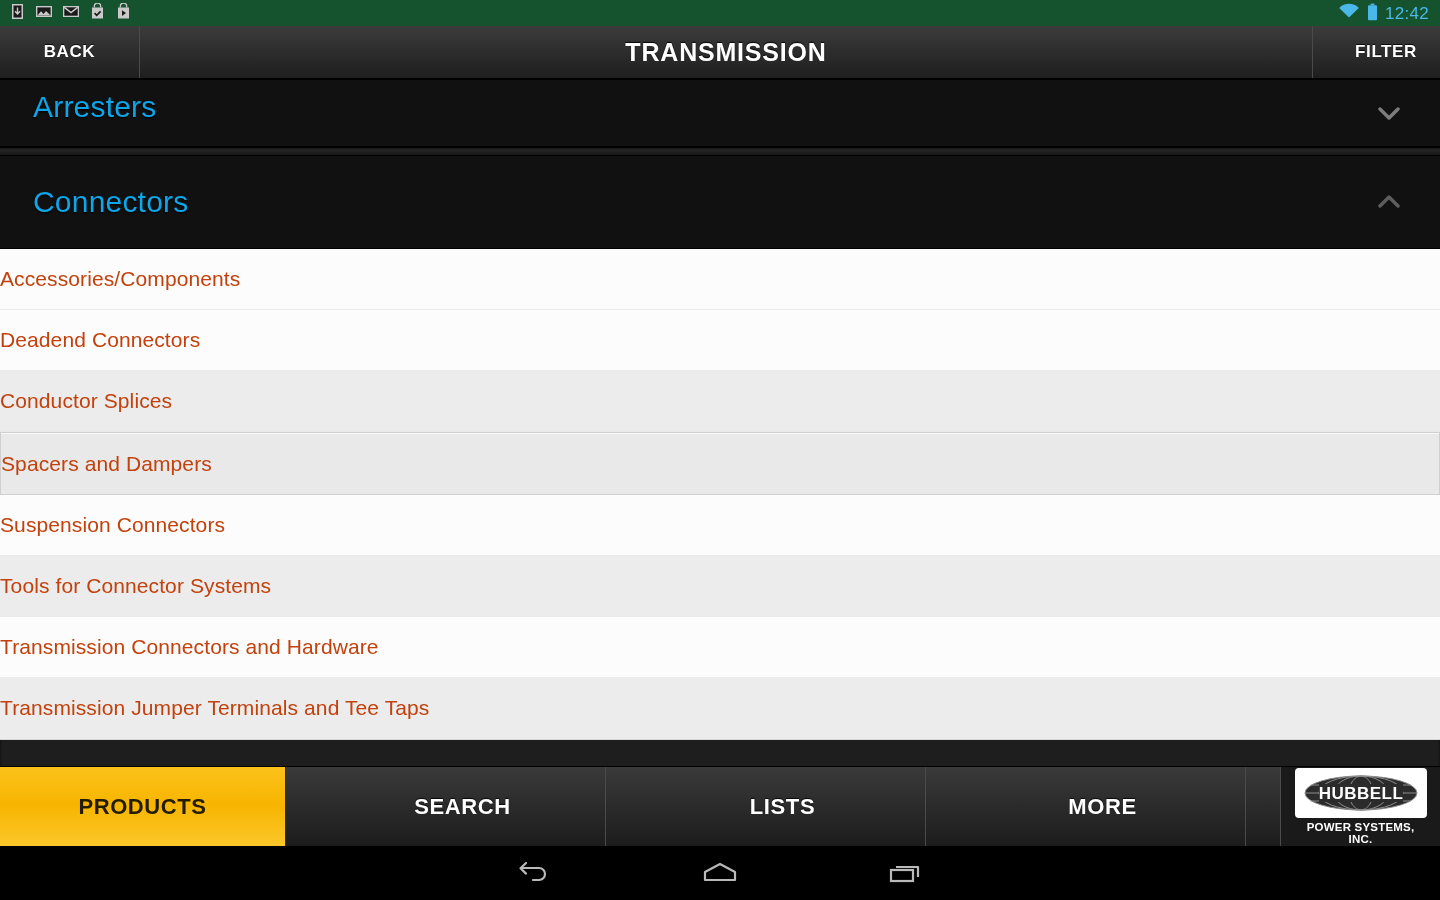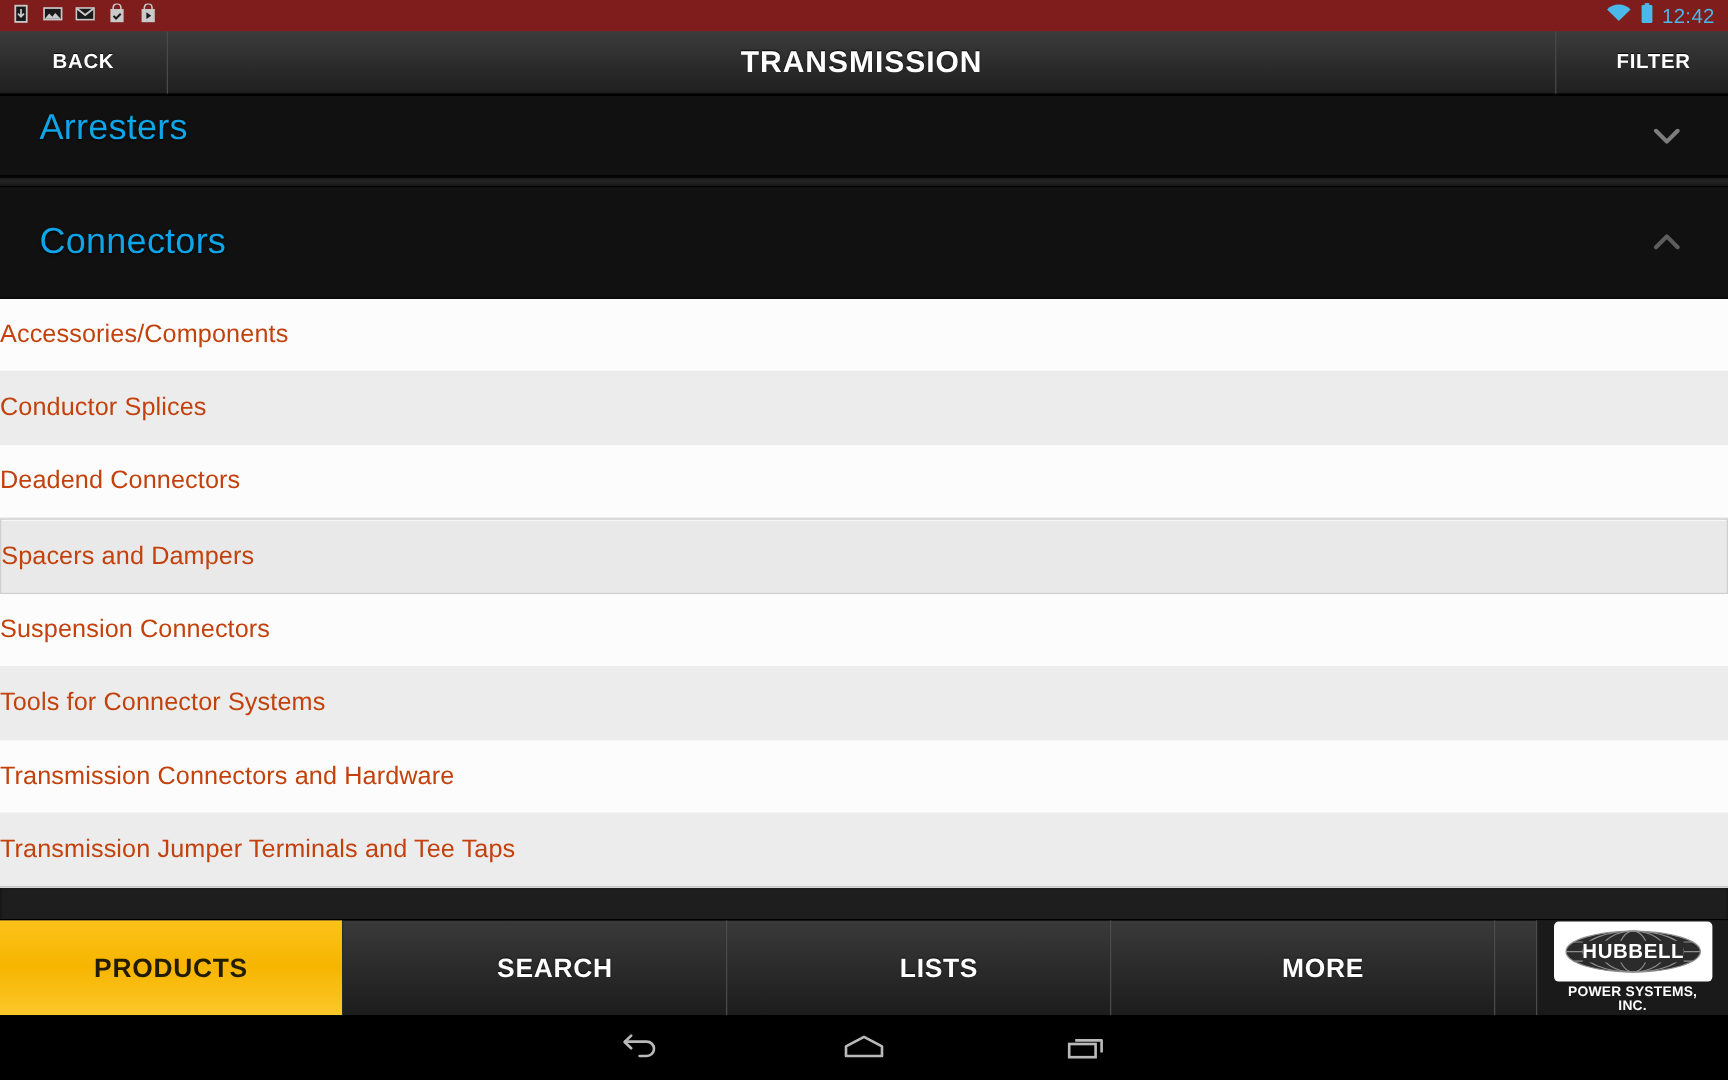--- a/index.html
+++ b/index.html
@@ -8,21 +8,21 @@
     width:1440px; height:900px;
     background:#000;
     font-family:"Liberation Sans", sans-serif;
     overflow:hidden;
   }
   #app { position:relative; width:1440px; height:900px; background:#000; }
 
   
   .statusbar {
     position:absolute; top:0; left:0; width:1440px; height:27px;
-    background:#7f1d1d; display:flex; align-items:center;
+    background:#14532d; display:flex; align-items:center;
   }
   .status-left { display:flex; align-items:center; gap:9px; padding-left:9px; }
   .status-right {
     margin-left:auto; display:flex; align-items:center; gap:7px;
     padding-right:11px; color:#4ab8e8;
   }
   .sb-icon { display:block; }
   .status-time {
     color:#4ab8e8; font-size:17px; letter-spacing:.3px;
     font-family:"Liberation Sans", sans-serif;
@@ -34,21 +34,21 @@
     background:linear-gradient(to bottom,#3c3c3c 0%,#2e2e2e 45%,#1f1f1f 100%);
     display:flex; align-items:stretch;
     border-bottom:1px solid #000;
   }
   .tb-btn {
     display:flex; align-items:center; justify-content:center;
     color:#fff; font-size:17px; font-weight:bold; letter-spacing:.6px;
     text-shadow:0 -1px 0 rgba(0,0,0,.8);
   }
   .tb-back { width:140px; border-right:1px solid #4a4a4a; }
-  .tb-filter { width:144px; border-left:1px solid #4a4a4a;padding-left:19px; }
+  .tb-filter { width:128px; border-left:1px solid #4a4a4a;padding-left:19px; }
   .tb-title {
     flex:1; display:flex; align-items:center; justify-content:center;
     color:#fff; font-size:25px; font-weight:bold; letter-spacing:.8px;
     text-shadow:0 -1px 1px rgba(0,0,0,.9);
   }
 
   
   .content {
     position:absolute; top:80px; left:0; width:1440px; height:686px;
     background:#101010; overflow:hidden;
@@ -223,22 +223,22 @@
       <span class="gh-label">Connectors</span>
       <span class="gh-chevron">
         <svg width="42" height="42" viewBox="0 0 42 42">
             <path d="M12 25l9-9 9 9" stroke="#9c9c9c" stroke-width="3.4" fill="none" stroke-linecap="round" stroke-linejoin="round"></path>
           </svg>
       </span>
     </div>
 
     <div class="list">
       <div class="row odd">Accessories/Components</div>
+      <div class="row odd">Deadend Connectors</div>
       <div class="row even">Conductor Splices</div>
-      <div class="row odd">Deadend Connectors</div>
       <div class="row selected">Spacers and Dampers</div>
       <div class="row odd">Suspension Connectors</div>
       <div class="row even">Tools for Connector Systems</div>
       <div class="row odd">Transmission Connectors and Hardware</div>
       <div class="row even">Transmission Jumper Terminals and Tee Taps</div>
     </div>
 
     <div class="list-end"></div>
   </div>
 

